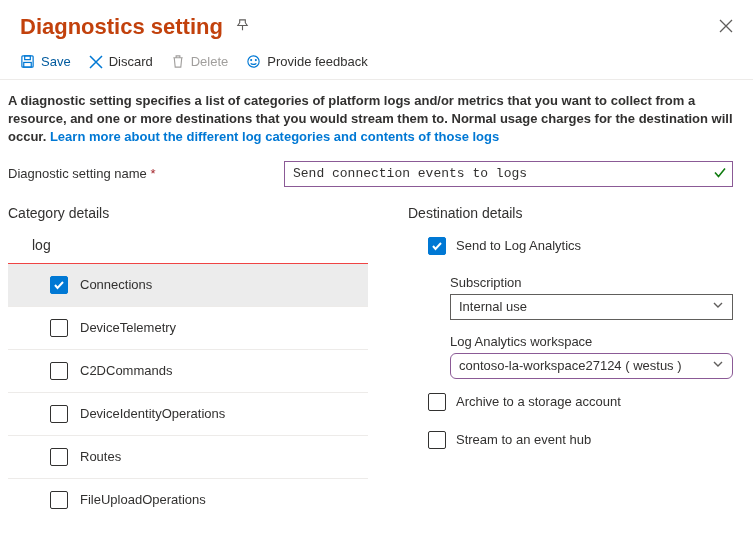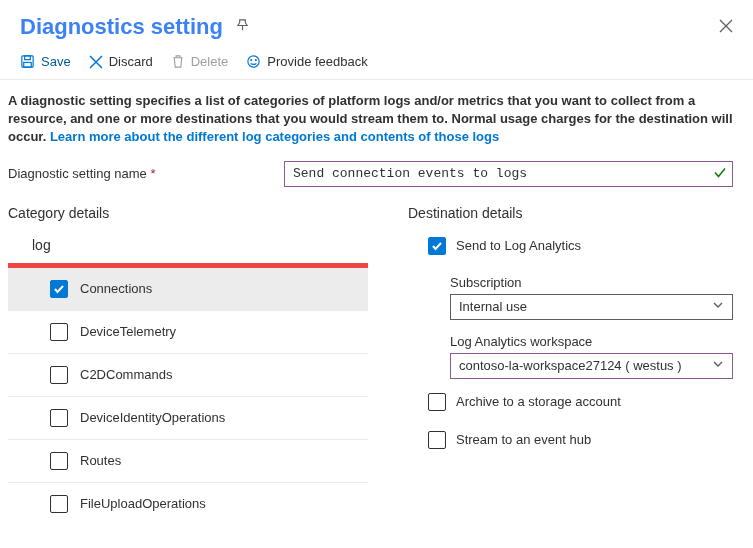--- a/index.html
+++ b/index.html
@@ -11,21 +11,21 @@
       width: 753px;
       padding: 0;
     }
     .header {
       display: flex;
       align-items: center;
       justify-content: space-between;
       padding: 14px 20px 8px 20px;
     }
     .header-left { display: flex; align-items: center; gap: 12px; }
-    .title { font-size: 22px; font-weight: 600; color: #3b82f6; }
+    .title { font-size: 22px; font-weight: 600; color: #c2410c; }
     .pin-icon, .close-icon { cursor: pointer; color: #605e5c; }
     .toolbar {
       display: flex;
       align-items: center;
       gap: 18px;
       padding: 6px 12px 10px 20px;
       border-bottom: 1px solid #edebe9;
     }
     .toolbar-item { display: flex; align-items: center; gap: 6px; cursor: pointer; font-size: 13px; }
     .toolbar-item.save { color: #005a9e; }
@@ -80,21 +80,21 @@
     .subheading { font-size: 14px; margin: 0 0 10px 24px; }
     .cat-list { }
     .cat-item {
       display: flex;
       align-items: center;
       gap: 12px;
       padding: 12px 10px 12px 42px;
       border-bottom: 1px solid #edebe9;
       cursor: pointer;
     }
-    .cat-item:first-child { border-top: 5px solid #ef4444; }
+    .cat-item:first-child { border-top: 1px solid #ef4444; }
     .cat-item.selected { background: #ececec; }
     .cat-item:last-child { border-bottom: none; }
     .chk {
       width: 18px;
       height: 18px;
       border: 1px solid #323130;
       display: inline-flex;
       align-items: center;
       justify-content: center;
       flex-shrink: 0;
@@ -115,21 +115,21 @@
       height: 26px;
       border: 1px solid #605e5c;
       background: #fff;
       display: flex;
       align-items: center;
       justify-content: space-between;
       padding: 4px 8px;
       font-size: 13px;
       cursor: pointer;
     }
-    .select.highlight { border-color: #8b5a96; }
+    .select.highlight { border-color: #8b5a96; border-radius: 6px; }
     .chev { color: #605e5c; }
   </style>
 </head>
 <body>
 
 <div class="header">
   <div class="header-left">
     <span class="title">Diagnostics setting</span>
     <span class="pin-icon">
       <svg width="15" height="15" viewBox="0 0 16 16" fill="none" stroke="currentColor" stroke-width="1.2">

